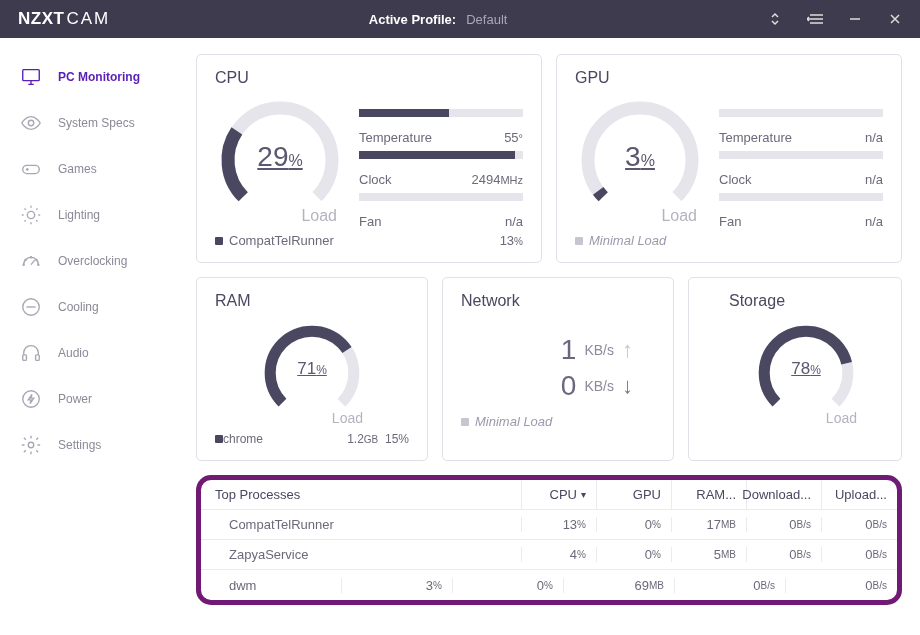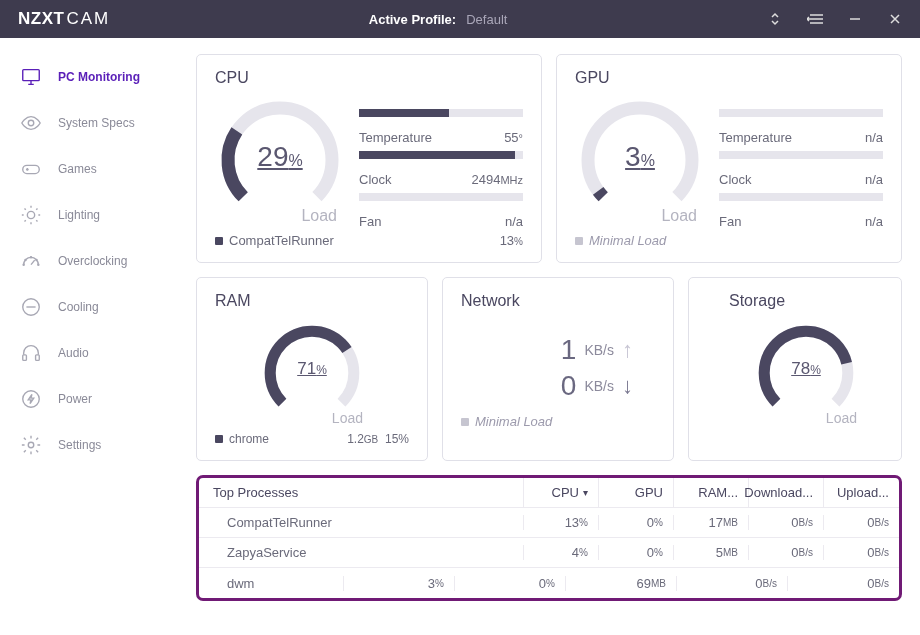--- a/index.html
+++ b/index.html
@@ -49,34 +49,34 @@
 .small-gauge svg { width: 100%; height: 100%; }
 .small-gauge .gauge-pct { font-size: 17px; top: 46%; }
 .small-gauge .gauge-pct .unit { font-size: 12px; }
 .small-gauge .gauge-lbl { font-size: 14px; bottom: 2px; right: 4px; }
 .net-vals { display: flex; flex-direction: column; align-items: flex-end; padding: 16px 22px 8px 0; gap: 4px; }
 .net-row { display: flex; align-items: center; gap: 8px; color: #8c8a9c; }
 .net-num { font-size: 28px; color: #6a6880; }
 .net-unit { font-size: 14px; }
 .arrow { font-size: 22px; color: #c8c6d4; }
 .arrow.down { color: #7a7890; }
-.table { border: 3px solid #701a75; border-radius: 7px; font-size: 13px; }
+.table { border: 5px solid #701a75; border-radius: 15px; font-size: 13px; }
 .tr { display: flex; border-bottom: 1px solid #eceaf0; height: 30px; align-items: center; }
 .tr:last-child { border-bottom: none; gap: 36px; }
 .th { color: #4a4760; display: flex; align-items: center; justify-content: flex-end; padding: 0 10px; }
 .th:first-child { justify-content: flex-start; padding-left: 14px; }
 .td { color: #6a6a7a; display: flex; align-items: center; justify-content: flex-end; padding: 0 10px; }
 .td:first-child { justify-content: flex-start; padding-left: 28px; }
 .c0 { flex: 1.8; border-right: 1px solid #eceaf0; }
 .c1,.c2,.c3,.c4,.c5 { width: 75px; border-right: 1px solid #eceaf0; }
 .c5 { border-right: none; }
 .thead .c0,.thead .c1,.thead .c2,.thead .c3,.thead .c4,.thead .c5 { height: 100%; }
 .sunit { font-size: 10px; }
 .chev { font-size: 10px; margin-left: 4px; }
-.ram-footer { display: flex; align-items: center; gap: 6px; font-size: 12px; color: #6a6a7a; margin-top: 4px; }
+.ram-footer { display: flex; align-items: center; font-size: 12px; color: #6a6a7a; margin-top: 4px; }
 .ram-footer .sq { width: 8px; height: 8px; background: #4a4760; border-radius: 1px; }
 .ram-footer .right { margin-left: auto; }
 </style>
 </head>
 <body>
 
 <div class="app">
   <div class="titlebar">
     <div class="logo">
       <span>NZXT</span><span class="logo-light">CAM</span>

